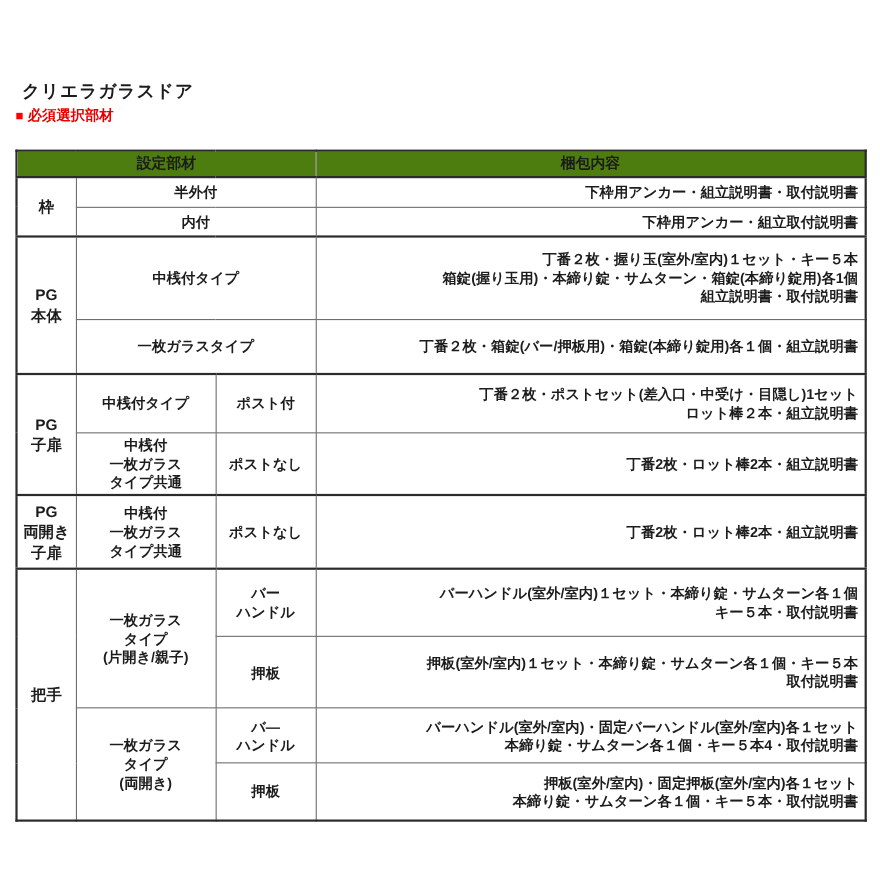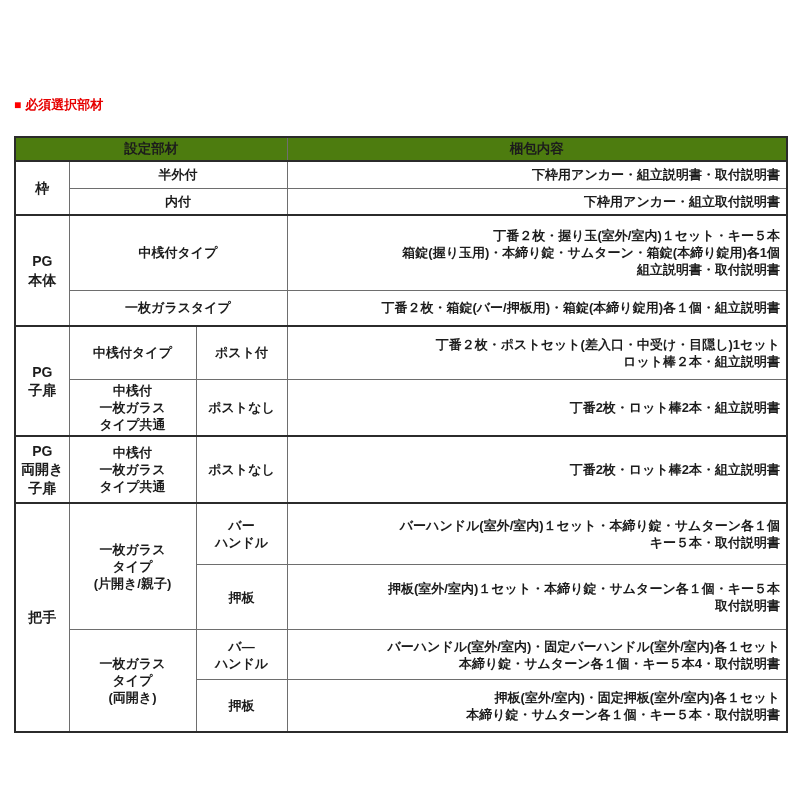--- a/index.html
+++ b/index.html
@@ -25,30 +25,31 @@
     vertical-align:middle;overflow:hidden;
   }
   th{background:#4d7c0f;height:20px;text-align:center;font-size:13.5px;padding:1px 2px;}
   tr.sec td{border-top:2px solid #2b2b2b;}
   th{border-bottom:2px solid #2b2b2b;}
   td.cat{text-align:center;white-space:pre-line;font-size:14px;padding:2px 1px;}
   td.type,td.subtype{text-align:center;white-space:pre-line;padding:2px 3px;}
   td.contents{text-align:right;white-space:pre-line;padding:3px 6px 3px 8px;}
   tr.hrow{height:22px;}
   tr.r2{height:27px;} tr.r3{height:27px;margin-top:13px;}
-  tr.r4{height:75px;} tr.r5{height:36px;}
+  tr.r4{height:75px;} tr.r5{height:50px;}
   tr.r6{height:53px;} tr.r7{height:50px;}
   tr.r8{height:67px;}
   tr.r9{height:62px;} tr.r10{height:65px;}
   tr.r11{height:50px;} tr.r12{height:52px;}
 </style>
 </head>
 <body>
 
 <div class="page-header">
+  <div class="product-name">クリエラガラスドア</div>
   <div class="legend"><span class="sq">■</span><span>必須選択部材</span></div>
 </div>
 
 <table class="packing">
   <colgroup>
     <col style="width:54px">
       <col style="width:127px">
       <col style="width:91px">
       <col style="width:500px">
   </colgroup>

